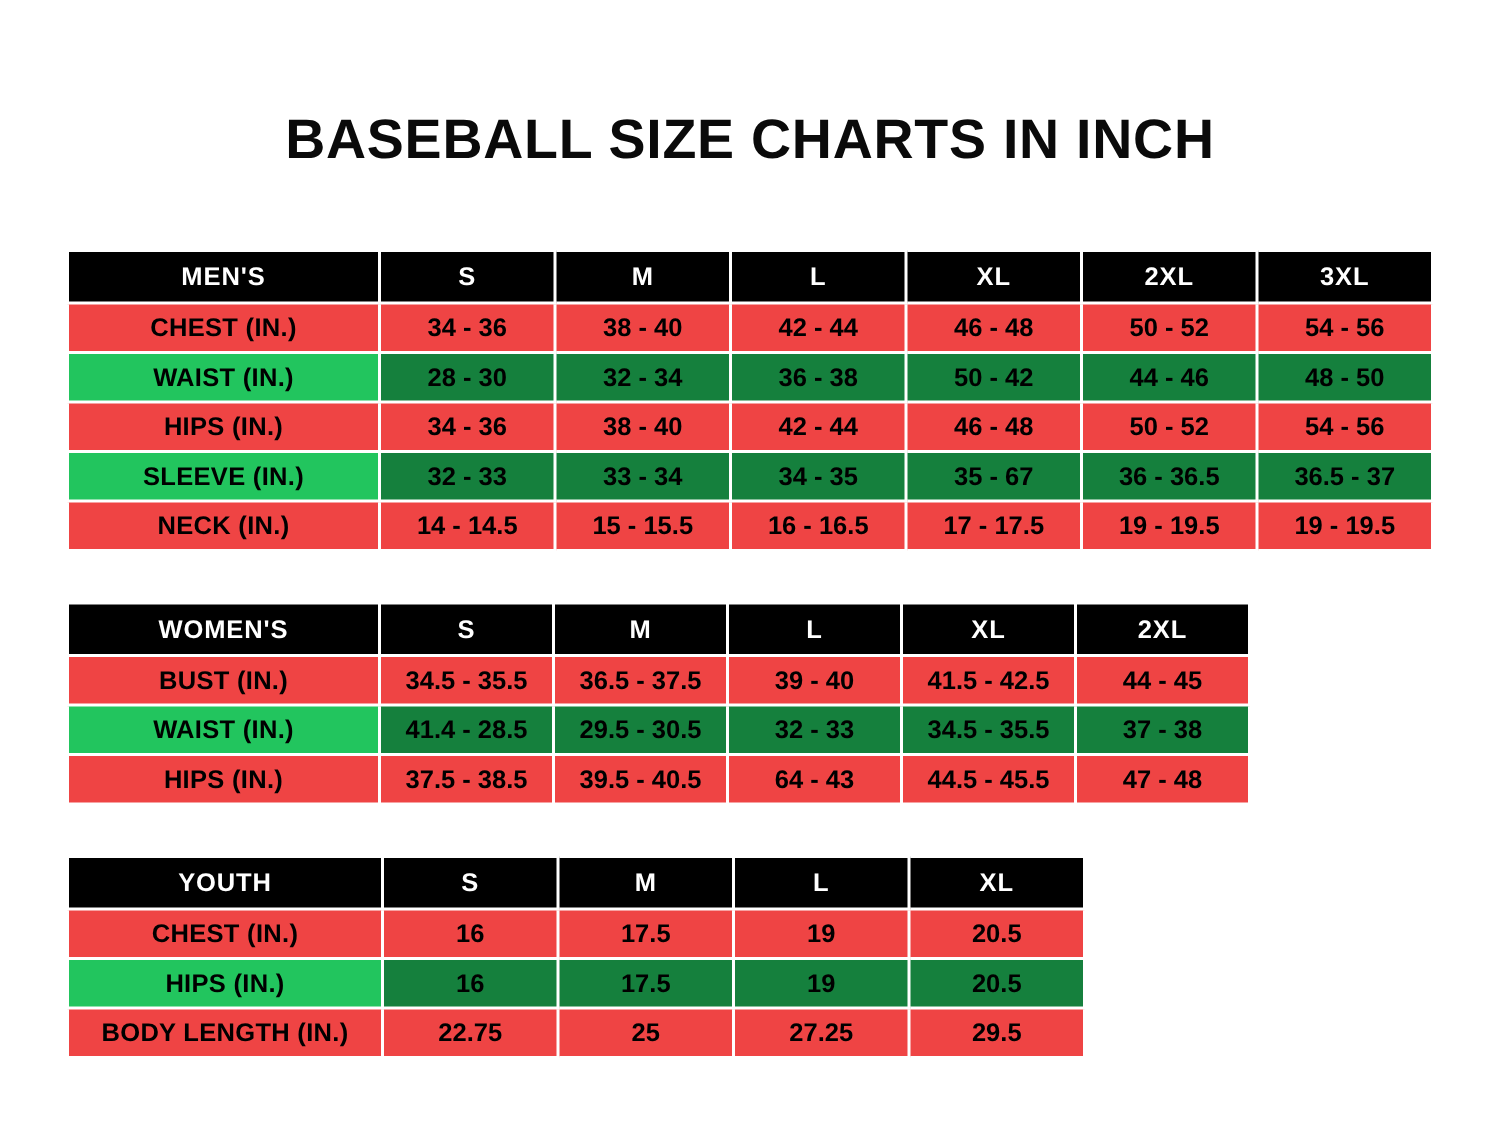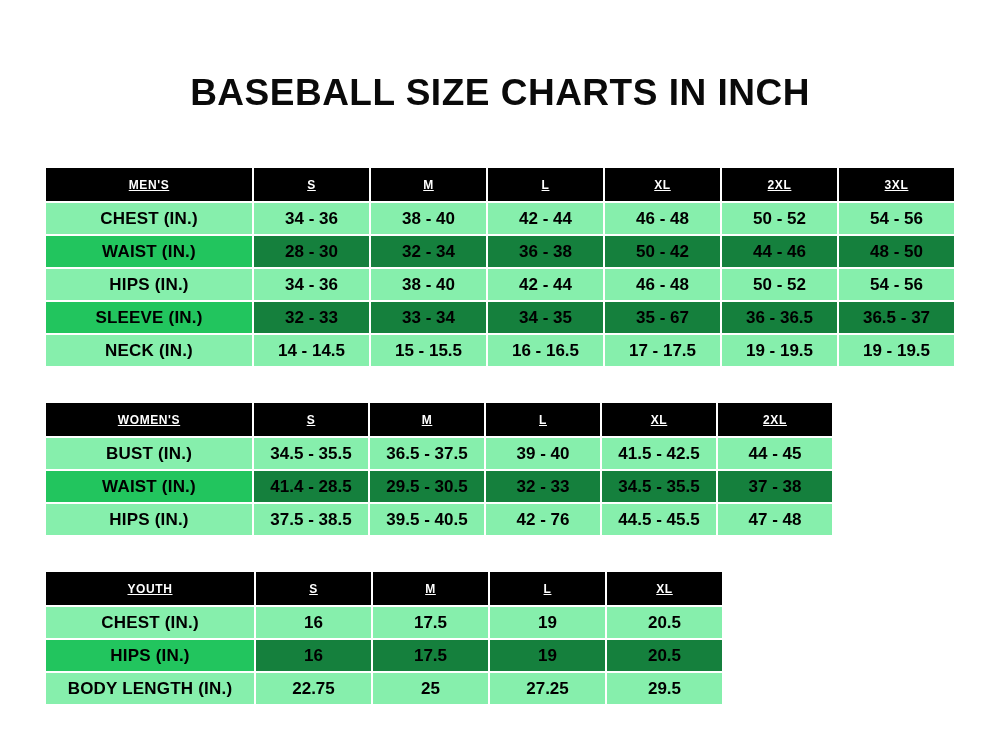--- a/index.html
+++ b/index.html
@@ -47,30 +47,29 @@
     text-align: center;
     font-size: 17px;
     font-weight: bold;
     height: 31px;
     padding: 0 2px;
     white-space: nowrap;
   }
   thead th {
     background: #000000;
     color: #ffffff;
-    font-size: 12px;
+    font-size: 17px;
     letter-spacing: 0.6px;
     height: 33px;
-    text-decoration: underline;
   }
   thead th.rowlabel {
     text-align: center;
   }
   tbody tr.odd td {
-    background: #86efac;
+    background: #ef4444;
   }
   tbody tr.even td {
     background: #15803d;
   }
   tbody td.label {
     background: #ffffff;
     text-align: center;
     letter-spacing: 0.2px;
   }
   tbody tr.even td.label {
@@ -201,21 +200,21 @@
           <td>41.4 - 28.5</td>
           <td>29.5 - 30.5</td>
           <td>32 - 33</td>
           <td>34.5 - 35.5</td>
           <td>37 - 38</td>
         </tr>
         <tr class="odd">
           <td class="label">HIPS (IN.)</td>
           <td>37.5 - 38.5</td>
           <td>39.5 - 40.5</td>
-          <td>42 - 76</td>
+          <td>64 - 43</td>
           <td>44.5 - 45.5</td>
           <td>47 - 48</td>
         </tr>
       </tbody>
     </table>
 
     <div class="spacer-s"></div>
 
     <table class="youth">
       <colgroup>

